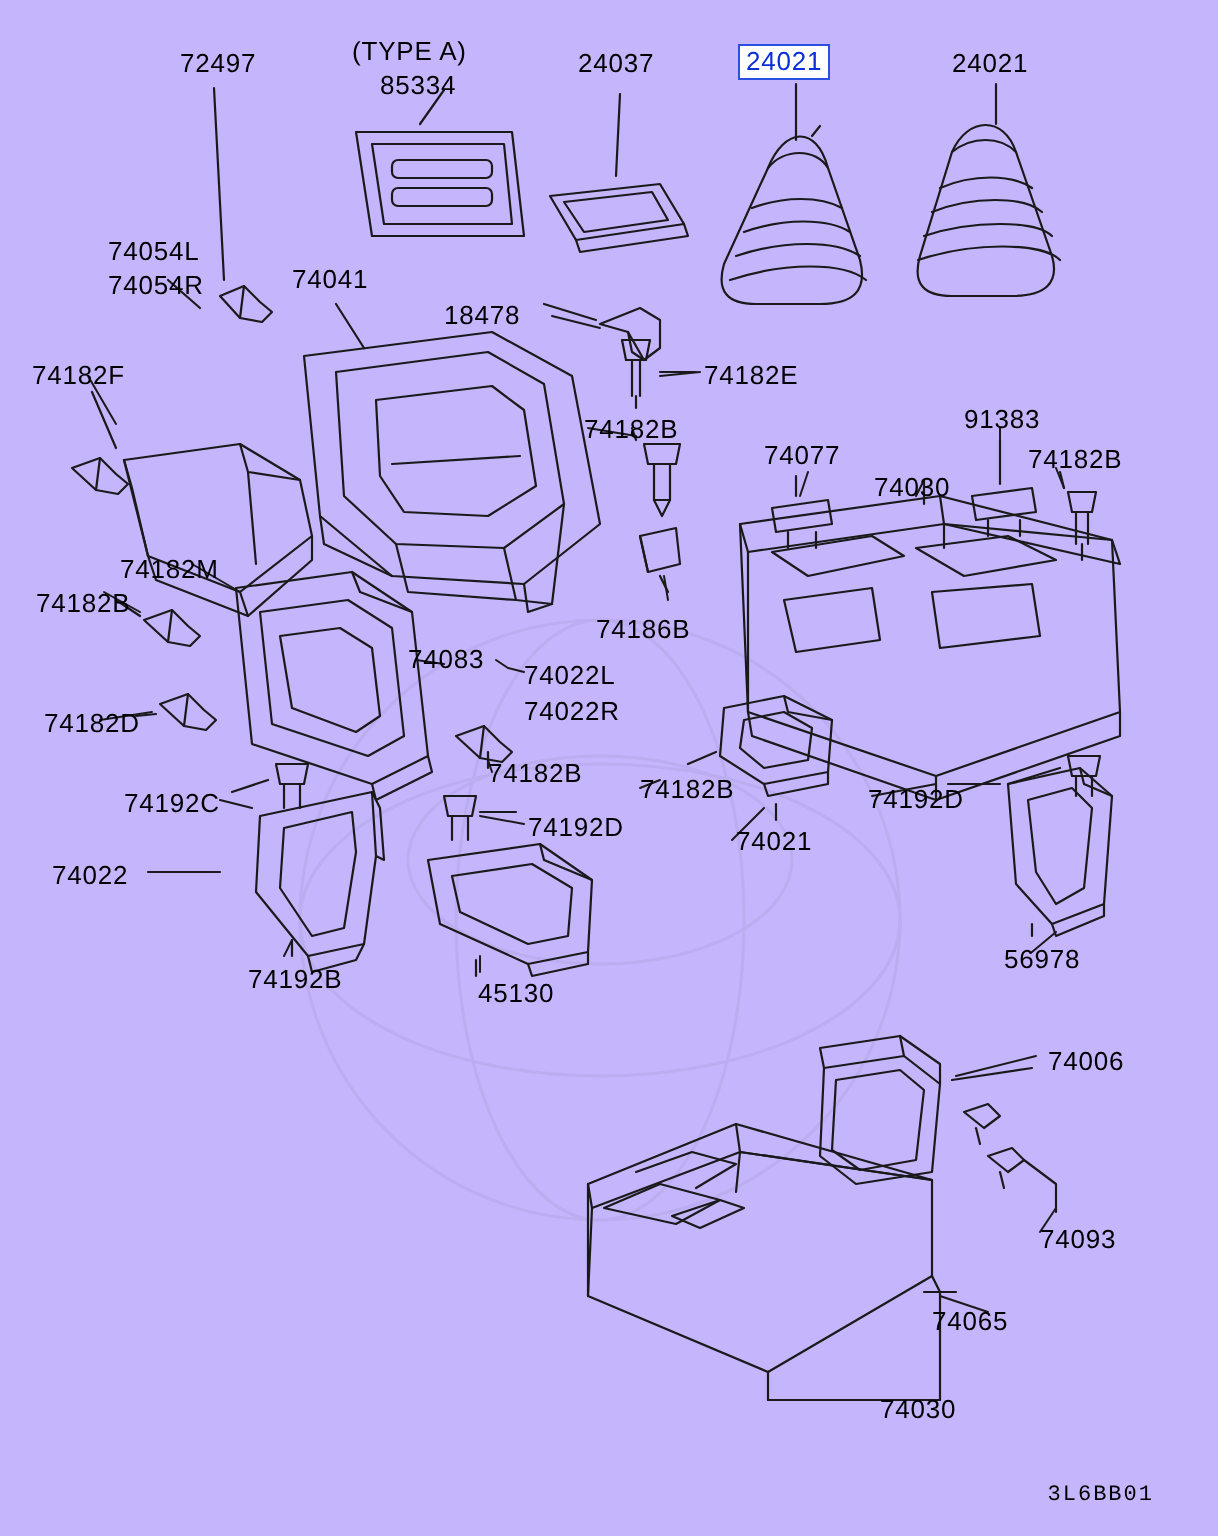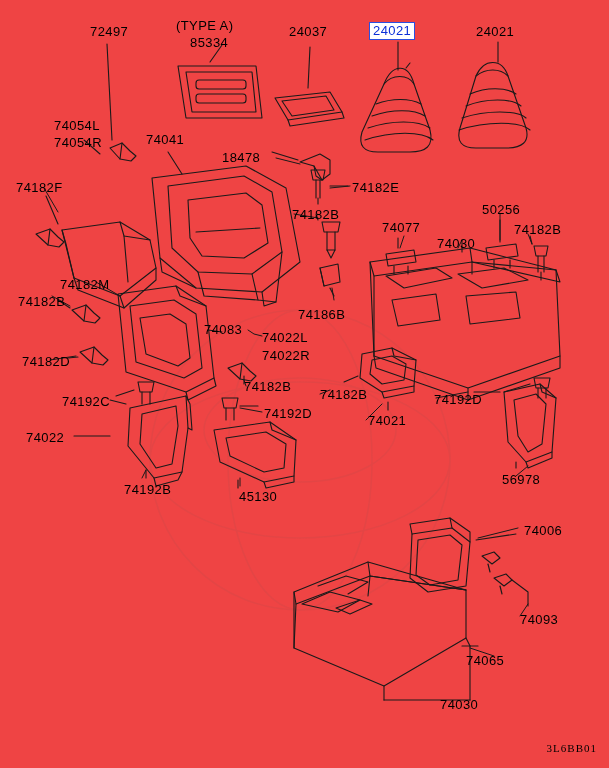--- a/index.html
+++ b/index.html
@@ -4,21 +4,21 @@
 <style>
   html, body {
     margin: 0;
     padding: 0;
     background: #ffffff;
   }
   #page {
     position: relative;
     width: 609px;
     height: 768px;
-    background: #ef4444;
+    background: #c4b5fd;
     font-family: "Liberation Sans", sans-serif;
     overflow: hidden;
   }
   #diagram-svg {
     position: absolute;
     left: 0;
     top: 0;
     width: 609px;
     height: 768px;
   }
@@ -32,23 +32,23 @@
     line-height: 15px;
   }
   .part-label.highlight {
     color: #0b2fd8;
     border: 1px solid #2b4fe0;
     background: #ffffff;
     padding: 0px 3px 1px 3px;
   }
   .footer-code {
     position: absolute;
-    right: 12px;
+    right: 32px;
     bottom: 14px;
-    font-family: Liberation Serif, serif;
+    font-family: Liberation Mono, monospace;
     font-size: 11px;
     letter-spacing: 1px;
     color: #000;
   }
 </style>
 </head>
 <body>
 
 <div id="page">
 
@@ -341,21 +341,21 @@
   <div class="part-label" style="left:289px;top:24px">24037</div>
   <div class="part-label highlight" style="left:369px;top:22px">24021</div>
   <div class="part-label" style="left:476px;top:24px">24021</div>
   <div class="part-label" style="left:54px;top:118px">74054L</div>
   <div class="part-label" style="left:54px;top:135px">74054R</div>
   <div class="part-label" style="left:146px;top:132px">74041</div>
   <div class="part-label" style="left:222px;top:150px">18478</div>
   <div class="part-label" style="left:16px;top:180px">74182F</div>
   <div class="part-label" style="left:352px;top:180px">74182E</div>
   <div class="part-label" style="left:292px;top:207px">74182B</div>
-  <div class="part-label" style="left:482px;top:202px">50256</div>
+  <div class="part-label" style="left:482px;top:202px">91383</div>
   <div class="part-label" style="left:382px;top:220px">74077</div>
   <div class="part-label" style="left:514px;top:222px">74182B</div>
   <div class="part-label" style="left:437px;top:236px">74030</div>
   <div class="part-label" style="left:60px;top:277px">74182M</div>
   <div class="part-label" style="left:18px;top:294px">74182B</div>
   <div class="part-label" style="left:298px;top:307px">74186B</div>
   <div class="part-label" style="left:204px;top:322px">74083</div>
   <div class="part-label" style="left:262px;top:330px">74022L</div>
   <div class="part-label" style="left:262px;top:348px">74022R</div>
   <div class="part-label" style="left:22px;top:354px">74182D</div>

